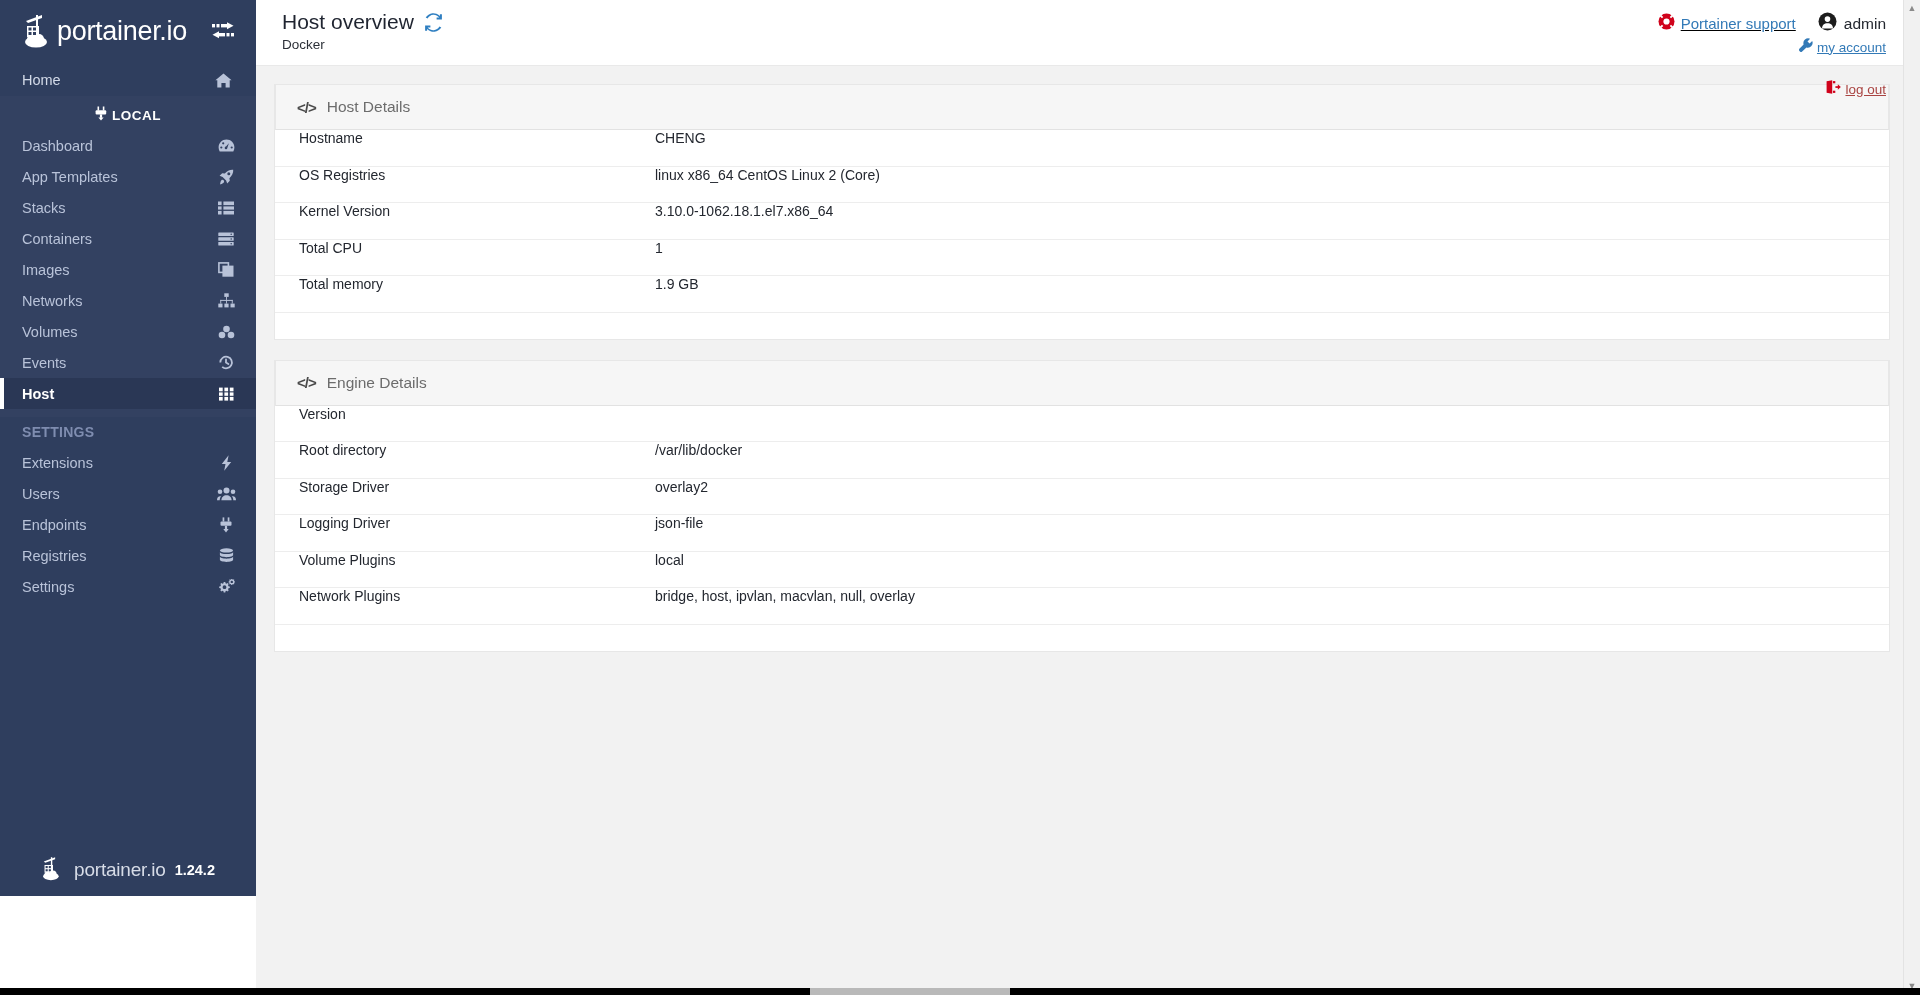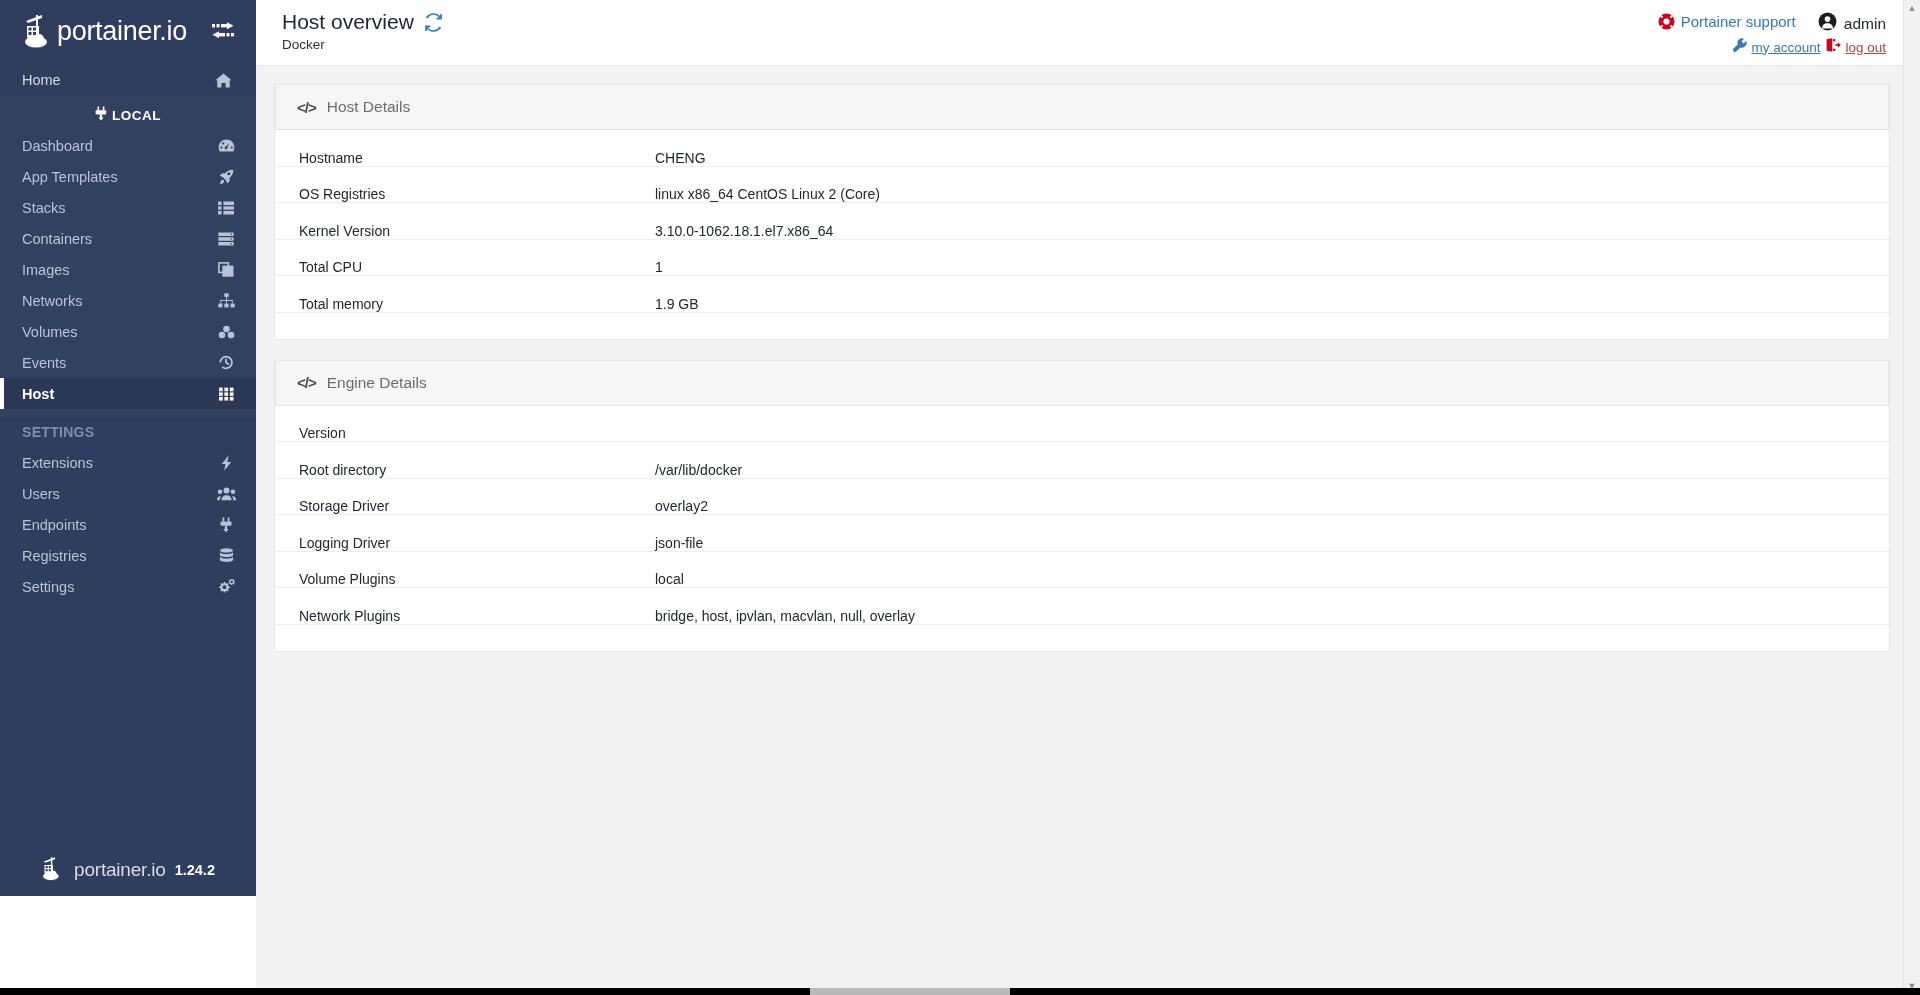--- a/index.html
+++ b/index.html
@@ -95,46 +95,46 @@
   .tb-left { padding: 10px 0 0 26px; }
   .tb-title-row { display: flex; align-items: center; gap: 10px; }
   .tb-title { font-size: 21px; color: #1f2430; font-weight: 400; }
   .tb-refresh { cursor: pointer; display: flex; align-items: center; }
   .tb-sub { font-size: 13.5px; color: #2c3038; margin-top: 3px; }
   .tb-right {
     margin-left: auto; padding: 12px 34px 0 0; text-align: right;
     display: flex; flex-direction: column; align-items: flex-end; gap: 3px;
   }
   .tb-right-row1 { display: flex; align-items: center; gap: 22px; }
-  .tb-support { display: flex; align-items: flex-start; gap: 6px; cursor: pointer; }
+  .tb-support { display: flex; align-items: center; gap: 6px; cursor: pointer; text-decoration: underline; }
   .tb-support-txt { color: #337ab7; font-size: 15px; }
   .tb-user { display: flex; align-items: center; gap: 7px; }
   .tb-user-txt { color: #23272f; font-size: 15.5px; }
-  .tb-right-row2 { display: flex; align-items: flex-end; gap: 6px; }
+  .tb-right-row2 { display: flex; align-items: flex-end; gap: 24px; flex-direction: column; }
   .tb-link { display: flex; align-items: center; gap: 4px; cursor: pointer; }
   .tb-link .t { font-size: 13.5px; text-decoration: underline; }
   .tb-link.acct .t { color: #337ab7; }
   .tb-link.logout .t { color: #a94442; }
 
   .content {
     flex: 1; overflow: hidden;
     padding: 18px 30px 0 18px;
     background: #f2f2f2;
   }
 
   .panel { background: #ffffff; margin-bottom: 20px; border: 1px solid #e7e7e7; border-top: none;}
   .panel-head {
     background: #f6f6f6; border: 1px solid #e7e7e7; border-bottom: 1px solid #e2e2e2;
     height: 46px; display: flex; align-items: center; padding-left: 21px; gap: 11px;
   }
   .panel-head .code-ic { color: #4a4a4a; font-size: 15px; font-weight: bold; letter-spacing: -1px;}
   .panel-head .ttl { color: #6c6c6c; font-size: 15.5px; }
   .panel-body { background: #ffffff; }
   .trow {
-    display: flex; align-items: flex-end; height: 36.5px;
+    display: flex; align-items: flex-start; height: 36.5px;
     border-bottom: 1px solid #ededed; font-size: 14px; color: #23272f;
   }
   .trow:last-child { border-bottom: none; }
   .trow .k { width: 380px; padding-left: 24px; }
   .trow .v { flex: 1; }
   .panel.host .trow .v { padding-left: 0; }
   .panel-tail { height: 26px; background: #ffffff; }
 
   
   .vscroll {

